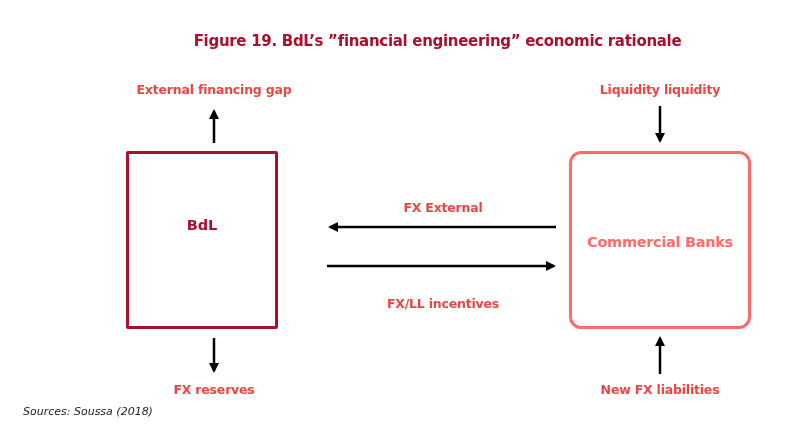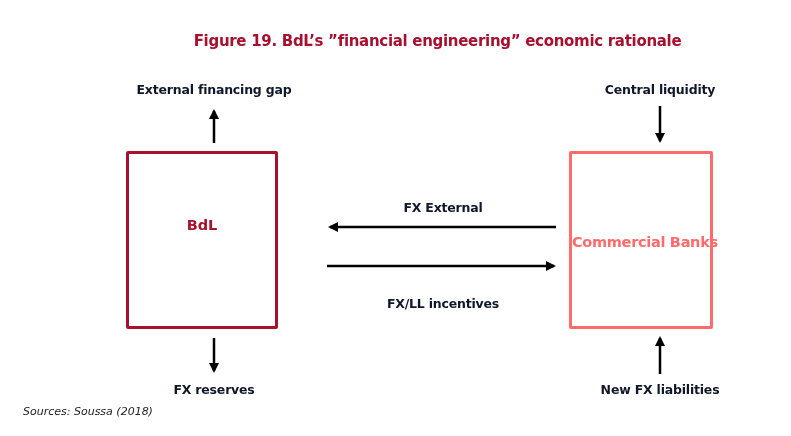--- a/index.html
+++ b/index.html
@@ -2,27 +2,27 @@
 <html><head>
   <meta charset="utf-8">
   <style>
     html, body { margin: 0; padding: 0; background: #ffffff; }
     body { width: 791px; height: 436px; position: relative; overflow: hidden;
            font-family: "DejaVu Sans", "Liberation Sans", sans-serif; }
     .abs { position: absolute; }
     .title { left: 0; top: 32px; width: 791px; padding-left: 84px; box-sizing: border-box;
              text-align: center; font-size: 15px; font-weight: bold; color: #A8102E;
              letter-spacing: -0.3px; }
-    .lbl { font-size: 12.5px; font-weight: bold; color: #0f172a; white-space: nowrap;
+    .lbl { font-size: 12.5px; font-weight: bold; color: #ef4444; white-space: nowrap;
            transform: translateX(-50%); letter-spacing: -0.2px; }
     .box { box-sizing: border-box; }
     .box-left { left: 126px; top: 151px; width: 152px; height: 178px;
                 border: 3px solid #A8102E; border-radius: 2px; }
-    .box-right { left: 569px; top: 151px; width: 144px; height: 178px;
-                 border: 3px solid #FF6B6B; border-radius: 2px; }
+    .box-right { left: 569px; top: 151px; width: 182px; height: 178px;
+                 border: 3px solid #FF6B6B; border-radius: 12px; }
     .box-text-left { color: #A8102E; font-weight: bold; font-size: 14.5px; text-align: center;
                      width: 100%; position: absolute; left: 0; }
     .box-text-right { color: #FF6B6B; font-weight: bold; font-size: 14.5px; text-align: center;
                       width: 100%; position: absolute; left: 0; top: 80px; white-space: nowrap; letter-spacing: -0.3px;}
     .source { left: 23px; top: 405px; font-size: 11px; color: #222;
               font-family: "DejaVu Sans", sans-serif; font-style: italic; }
     svg.arrows { position: absolute; left: 0; top: 0; }
   </style>
 </head>
 <body>
@@ -44,21 +44,21 @@
 
   <line x1="660" y1="374" x2="660" y2="338" stroke="#000" stroke-width="2.5" marker-end="url(#ah)"></line>
 
   <line x1="556" y1="227" x2="330" y2="227" stroke="#000" stroke-width="2.5" marker-end="url(#ah)"></line>
 
   <line x1="327" y1="266" x2="554" y2="266" stroke="#000" stroke-width="2.5" marker-end="url(#ah)"></line>
 </svg>
 
 <div class="abs lbl" style="left:214px; top:82px;">External financing gap</div>
 <div class="abs lbl" style="left:214px; top:382px;">FX reserves</div>
-<div class="abs lbl" style="left:660px; top:82px;">Central liquidity</div>
+<div class="abs lbl" style="left:660px; top:82px;">Liquidity liquidity</div>
 <div class="abs lbl" style="left:660px; top:382px;">New FX liabilities</div>
 <div class="abs lbl" style="left:443px; top:200px;">FX External</div>
 <div class="abs lbl" style="left:443px; top:280px;margin-top:16px;">FX/LL incentives</div>
 
 <div class="abs box box-left">
   <div class="box-text-left" style="top:63px;">BdL</div>
 </div>
 
 <div class="abs box box-right">
   <div class="box-text-right">Commercial Banks</div>

